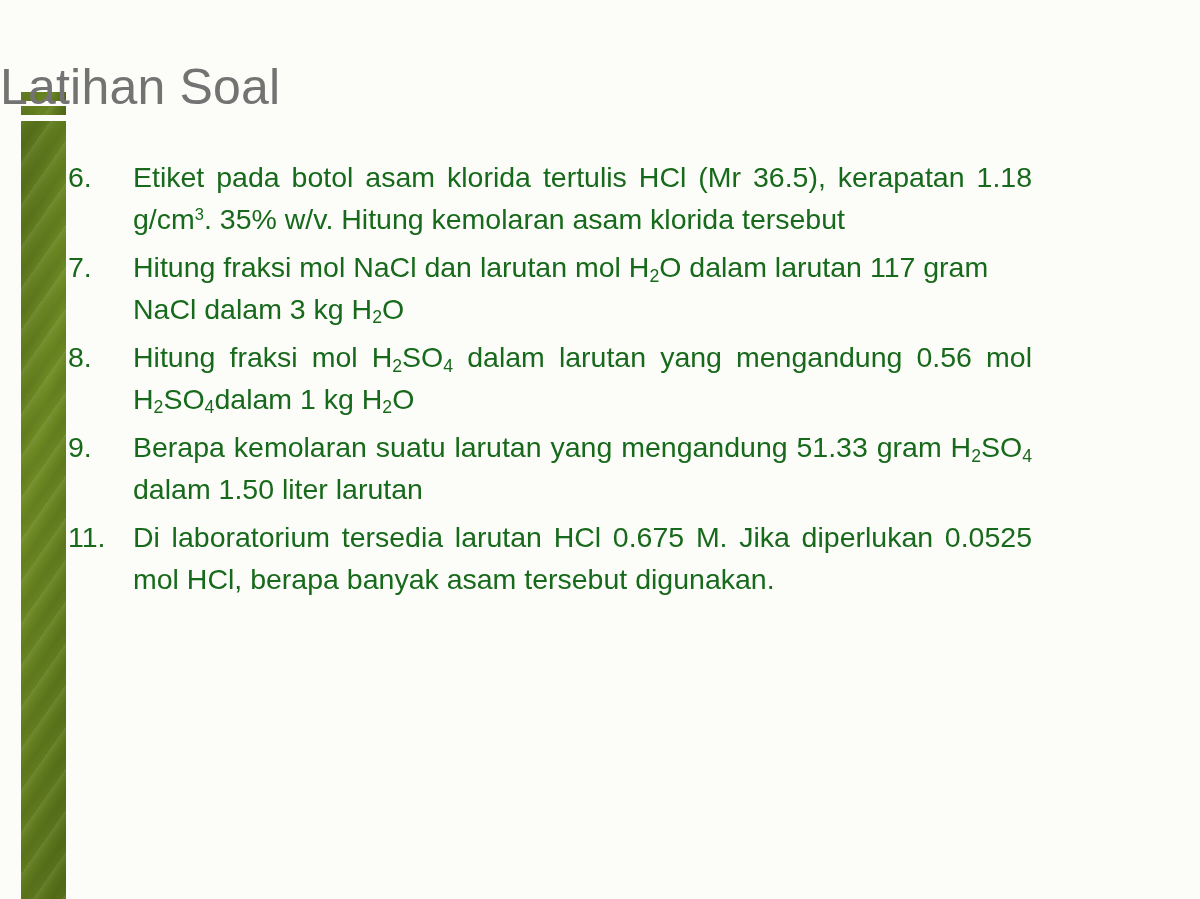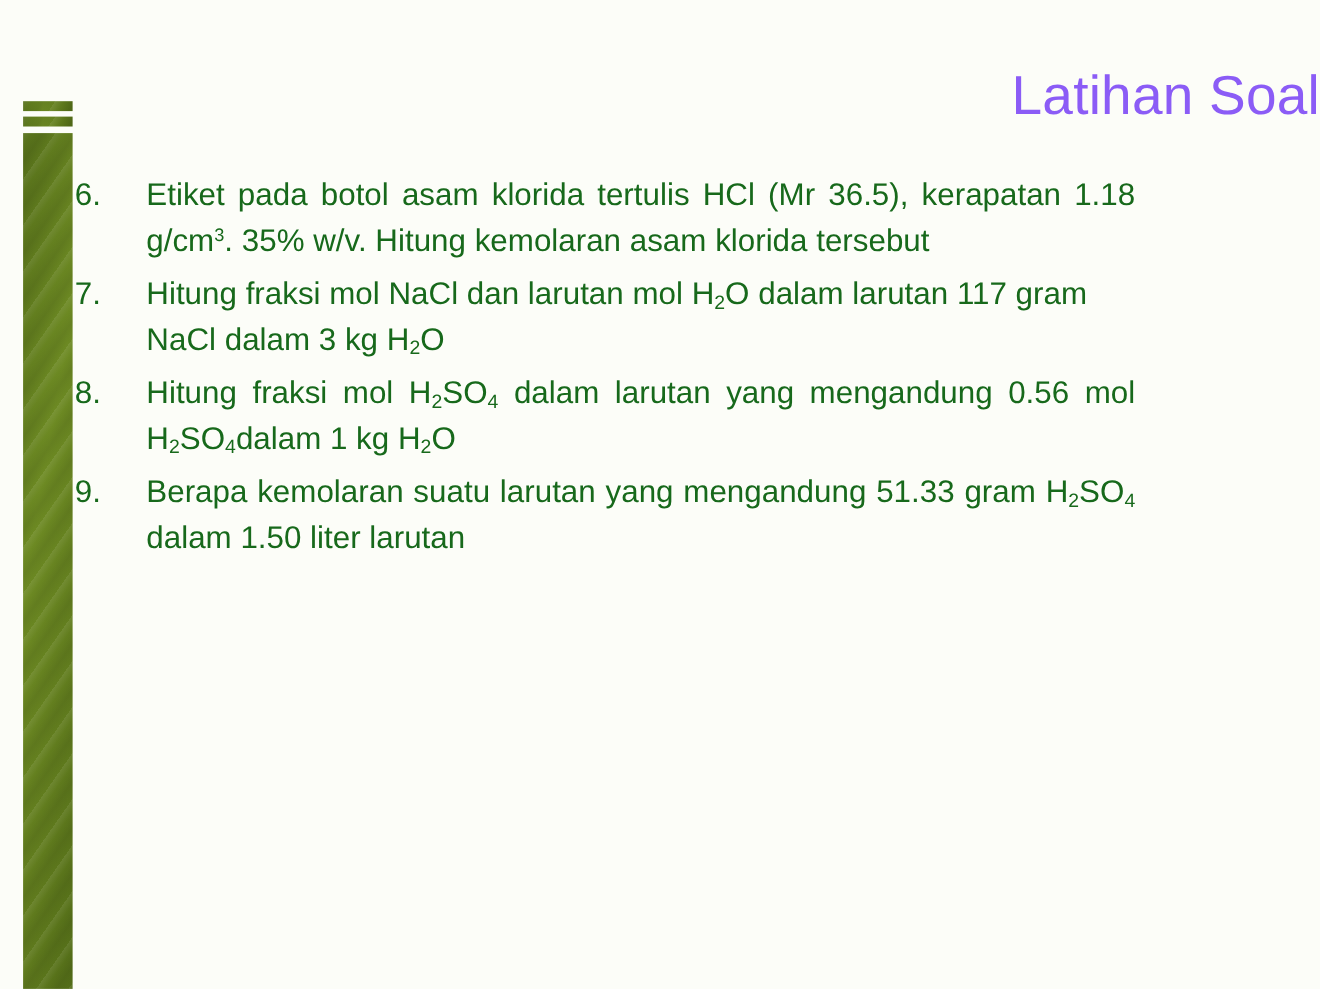--- a/index.html
+++ b/index.html
@@ -55,24 +55,24 @@
     top: 121px;
     height: 778px;
   }
 
   
   #title {
     position: absolute;
     left: 0;
     right: 0;
     top: 58px;
-    text-align: right;
+    text-align: left;
     font-size: 50px;
     line-height: 58px;
-    color: #8b5cf6;
+    color: #737373;
     font-weight: normal;
     letter-spacing: 0.2px;
     white-space: nowrap;
   }
 
   
   #question-list {
     position: absolute;
     left: 68px;
     top: 157px;
@@ -139,15 +139,19 @@
         <div class="q-text no-justify"><span>Hitung fraksi mol NaCl dan larutan mol H</span><sub>2</sub><span>O dalam larutan 117 gram NaCl dalam 3 kg H</span><sub>2</sub><span>O</span></div>
       </div>
       <div class="q-item">
         <div class="q-num">8.</div>
         <div class="q-text"><span>Hitung fraksi mol H</span><sub>2</sub><span>SO</span><sub>4</sub><span> dalam larutan yang mengandung 0.56 mol H</span><sub>2</sub><span>SO</span><sub>4</sub><span>dalam 1 kg H</span><sub>2</sub><span>O</span></div>
       </div>
       <div class="q-item">
         <div class="q-num">9.</div>
         <div class="q-text"><span>Berapa kemolaran suatu larutan yang mengandung 51.33 gram H</span><sub>2</sub><span>SO</span><sub>4</sub><span> dalam 1.50 liter larutan</span></div>
       </div>
+      <div class="q-item">
+        <div class="q-num">11.</div>
+        <div class="q-text"><span>Di laboratorium tersedia larutan HCl 0.675 M. Jika diperlukan 0.0525 mol HCl, berapa banyak asam tersebut digunakan.</span></div>
+      </div>
     </div>
 
 </div>
 
 </body></html>

